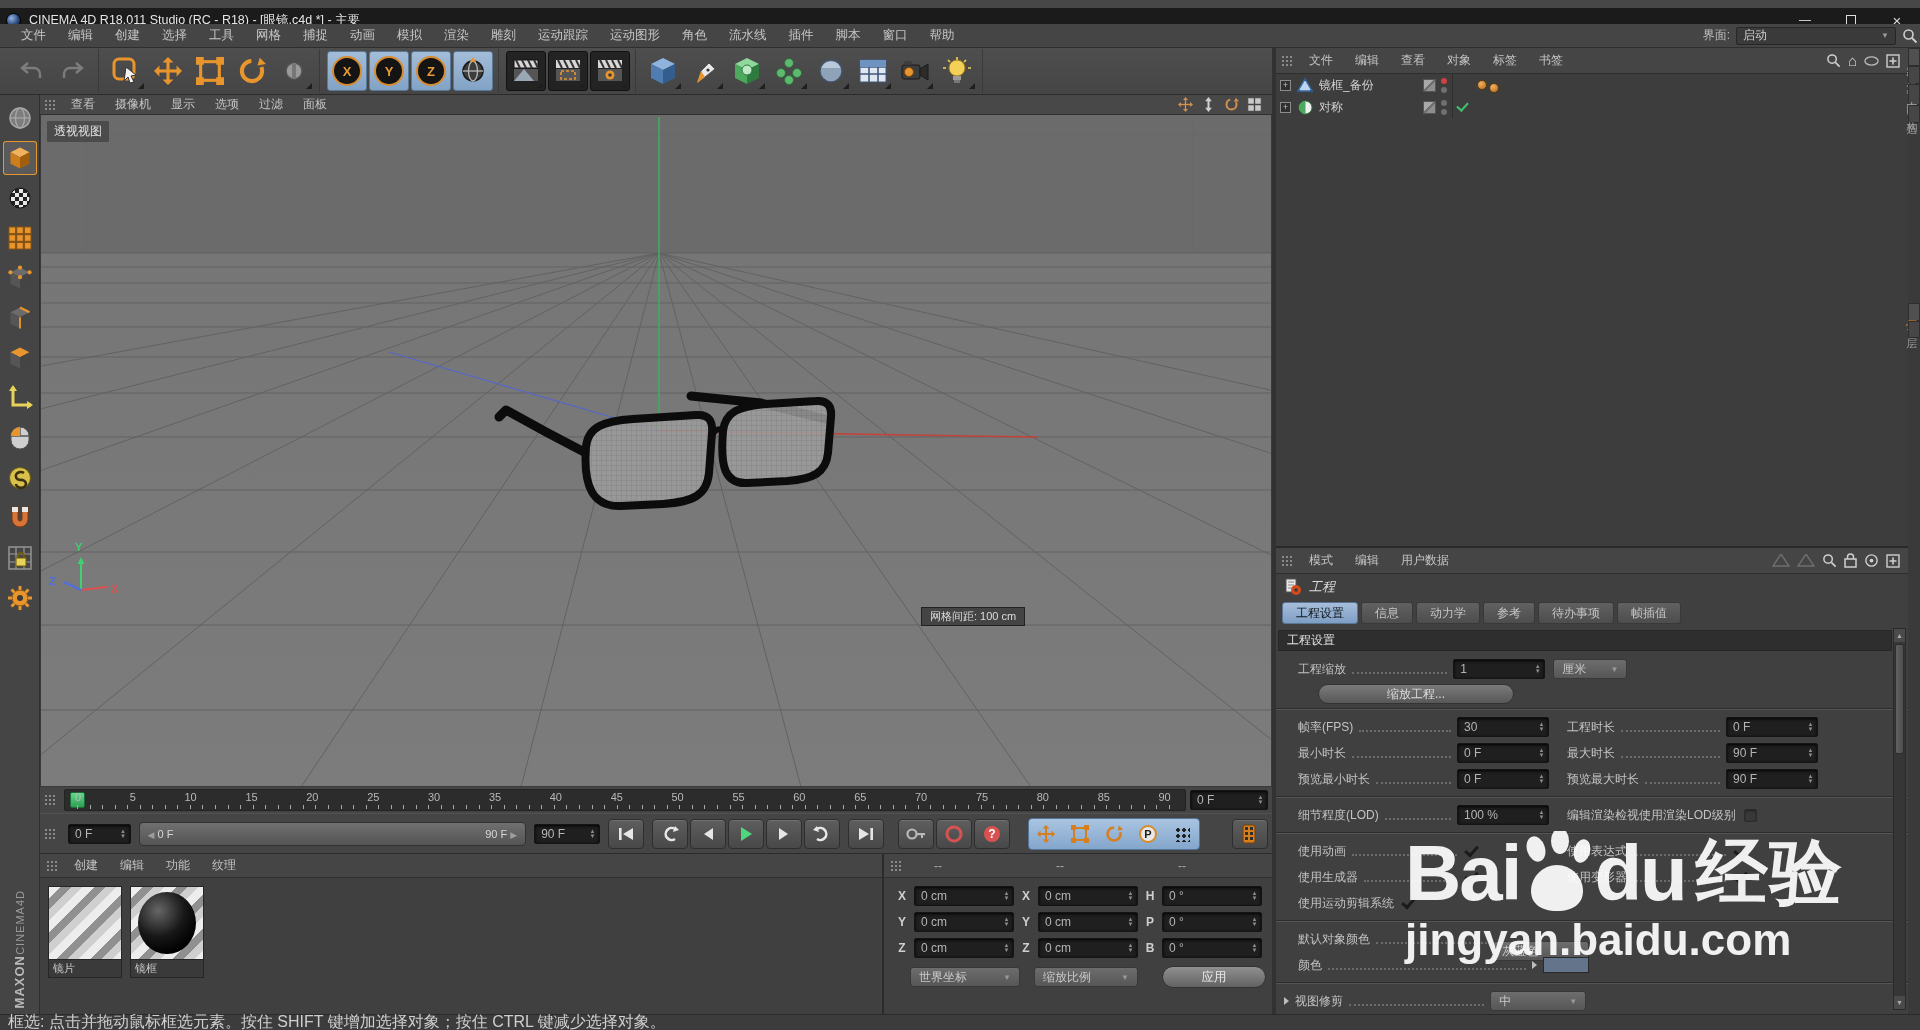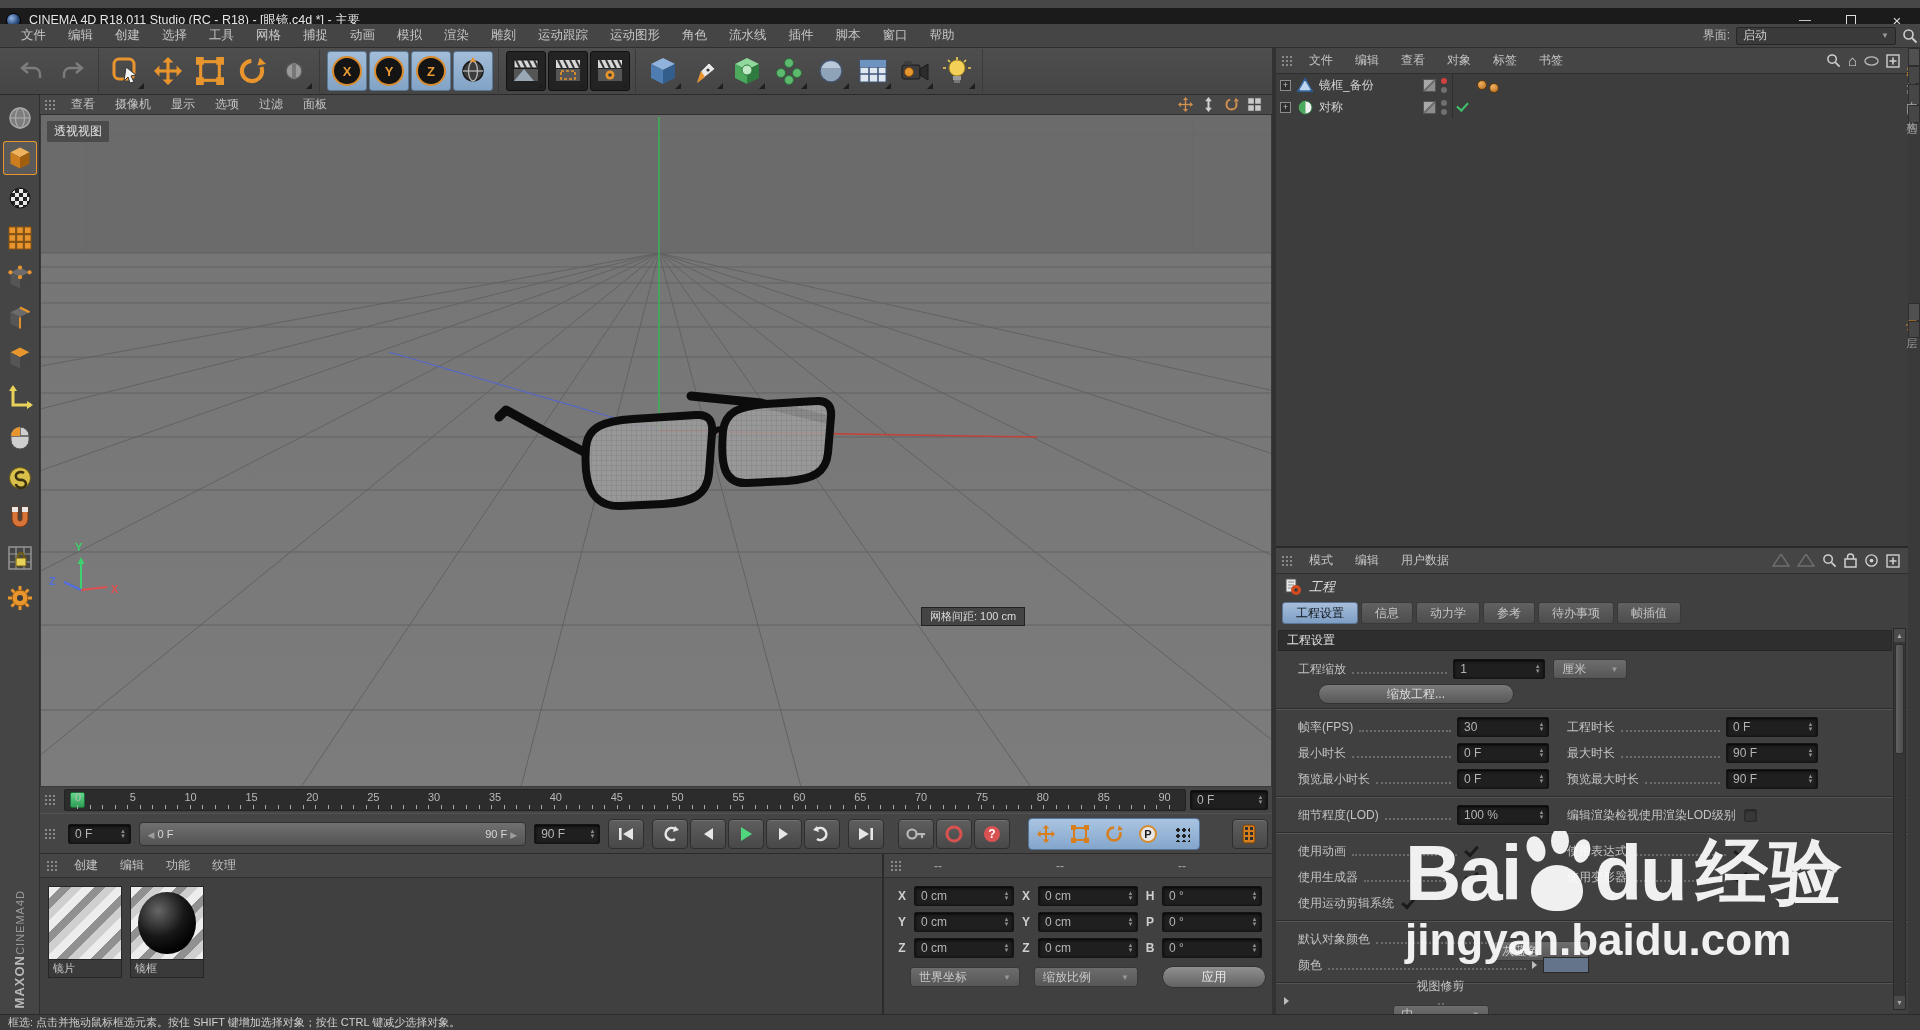--- a/index.html
+++ b/index.html
@@ -140,21 +140,21 @@
   .sthumb { margin:2px 1px; height:110px; background:linear-gradient(90deg,#616161,#4e4e4e); border:1px solid #2e2e2e; border-radius:2px; }
   .sarrow.bottom { margin-top:auto; }
 
   
   #tabstrip { position:absolute; left:1908px; top:48px; width:12px; height:966px; background:#3a3a3a; display:flex; flex-direction:column; }
   .vtab { writing-mode:vertical-rl; font-size:11px; color:#9c9c9c; background:#464646; border:1px solid #2e2e2e; padding:7px 0; text-align:center; width:12px; letter-spacing:1px; }
   .vtab.active { color:#e8952e; background:#505050; }
   .vtabgap { height:180px; }
 
   
-  #statusbar { position:absolute; left:0; top:1014px; width:1920px; height:16px; background:#3c3c3c; border-top:1px solid #2a2a2a; display:flex; align-items:center; padding-left:8px; color:#cfcfcf; font-size:11px; }
+  #statusbar { position:absolute; left:0; top:1014px; width:1920px; height:16px; background:#3c3c3c; border-top:1px solid #2a2a2a; display:flex; align-items:center; padding-left:8px; color:#cfcfcf; font-size:16px; }
 
   
   #watermark { position:absolute; left:1405px; top:825px; width:460px; color:rgba(255,255,255,.92); pointer-events:none; z-index:50; }
   .wmrow1 { display:flex; align-items:center; font-weight:bold; }
   .wm-bai, .wm-du { font-size:78px; letter-spacing:-2px; }
   .wm-jy { font-size:72px; margin-left:10px; letter-spacing:2px; }
   .wm-url { font-size:44px; font-weight:bold; margin-top:-6px; letter-spacing:0; }
   svg { display:block; }
 </style>
 </head>
@@ -1190,21 +1190,21 @@
         <span class="alabel">颜色</span>
         <span class="leader"></span>
         <span class="expand-tri"></span>
         <span class="swatch" style="background: rgb(100, 116, 138);"></span>
       </div>
     </div>
     <div class="adiv"></div>
 
     <div class="arow">
       <span class="expand-tri" style="margin-left:-14px;"></span>
-      <div class="half" style="max-width:56%;flex-direction:column;">
+      <div class="half" style="max-width:56%;">
         <span class="alabel">视图修剪</span>
         <span class="leader"></span>
         <div class="dbtn" style="width:96px;">
             <span>中</span>
             <span class="dd-arrow">▼</span>
           </div>
       </div>
     </div>
 
     <div class="ascroll">

